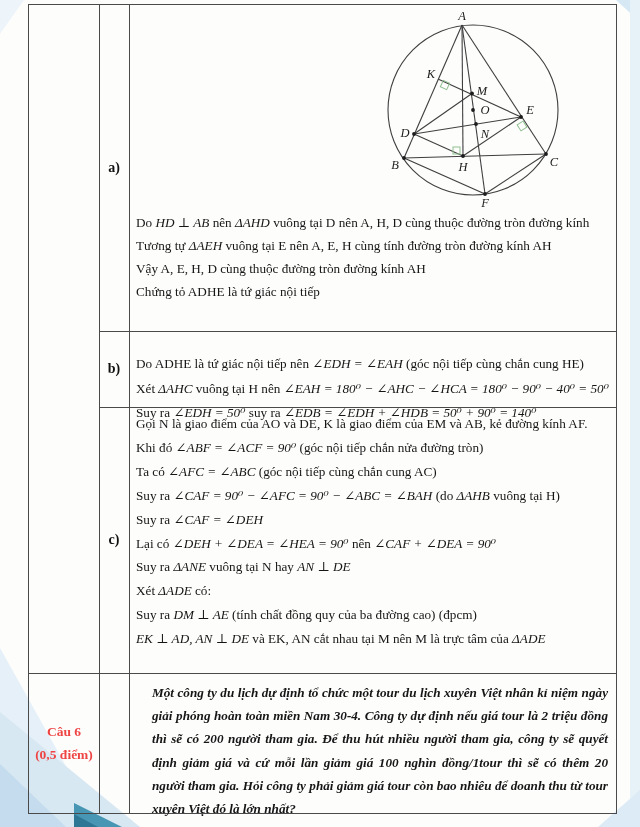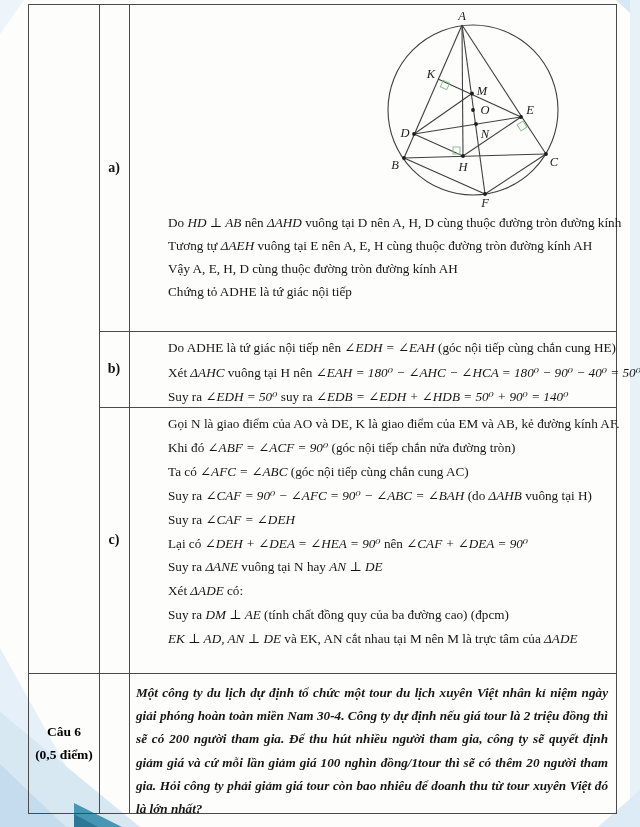--- a/index.html
+++ b/index.html
@@ -24,34 +24,34 @@
     position:absolute;left:70px;width:30px;
     display:flex;align-items:center;justify-content:center;
     font-weight:bold;font-size:14px;color:#111;
   }
   .pl-a{top:0;height:326px;}
   .pl-b{top:326px;height:76px;}
   .pl-c{top:402px;height:266px;}
   .q6-label{
     position:absolute;left:0;top:668px;width:70px;height:140px;
     display:flex;flex-direction:column;align-items:center;justify-content:center;
-    font-weight:bold;font-size:13.5px;line-height:23px;color:#000000;
+    font-weight:bold;font-size:13.5px;line-height:23px;color:#ef4444;
   }
   .content{position:absolute;left:100px;width:487px;font-size:13.2px;color:#161616;}
   .c-a{top:0;height:326px;}
   .c-b{top:326px;height:76px;}
   .c-c{top:402px;height:266px;}
   .c-q6{top:668px;height:144px;}
   .textblock-a{position:absolute;left:0;right:0;top:206px;line-height:23px;}
-  .textblock-b{padding-top:5px;line-height:24.6px;}
+  .textblock-b{padding-top:21px;line-height:24.6px;}
   .textblock-c{padding-top:5px;line-height:23.9px;}
-  .tline{padding:0 6px 0 7px;white-space:nowrap;margin-left:32px;}
+  .tline{padding:0 6px 0 7px;white-space:nowrap;}
   .math{font-style:italic;}
   .q6-text{
-    padding:8px 8px 0 7px;text-align:justify;
+    padding:8px 8px 0 23px;text-align:justify;
     font-weight:bold;font-style:italic;line-height:23.2px;
   }
   .geo{position:absolute;left:250px;top:4px;width:200px;height:204px;}
   .geo text{font-style:italic;font-size:12.5px;fill:#1c1c1c;
     font-family:"Liberation Serif","DejaVu Serif","DejaVu Sans",serif;}
 </style>
 </head>
 <body>
 
 <svg class="bg" width="640" height="827">
@@ -117,21 +117,21 @@
         <text x="429" y="113" text-anchor="middle">E</text>
         <text x="304" y="136" text-anchor="middle">D</text>
         <text x="384" y="137" text-anchor="middle">N</text>
         <text x="294" y="168" text-anchor="middle">B</text>
         <text x="362" y="170" text-anchor="middle">H</text>
         <text x="453" y="165" text-anchor="middle">C</text>
         <text x="384" y="206" text-anchor="middle">F</text>
       </svg>
     <div class="textblock-a">
         <div class="tline"><span>Do </span><span class="math">HD ⊥ AB</span><span> nên </span><span class="math">ΔAHD</span><span> vuông tại D nên A, H, D cùng thuộc đường tròn đường kính</span></div>
-        <div class="tline"><span>Tương tự </span><span class="math">ΔAEH</span><span> vuông tại E nên A, E, H cùng thuộc đường tròn đường kính AH</span></div>
+        <div class="tline"><span>Tương tự </span><span class="math">ΔAEH</span><span> vuông tại E nên A, E, H cùng tính đường tròn đường kính AH</span></div>
         <div class="tline"><span>Vậy A, E, H, D cùng thuộc đường tròn đường kính AH</span></div>
         <div class="tline"><span>Chứng tỏ ADHE là tứ giác nội tiếp</span></div>
       </div>
   </div>
 
   <div class="content c-b">
     <div class="textblock-b">
         <div class="tline"><span>Do ADHE là tứ giác nội tiếp nên </span><span class="math">∠EDH = ∠EAH</span><span> (góc nội tiếp cùng chắn cung HE)</span></div>
         <div class="tline"><span>Xét </span><span class="math">ΔAHC</span><span> vuông tại H nên </span><span class="math">∠EAH = 180⁰ − ∠AHC − ∠HCA = 180⁰ − 90⁰ − 40⁰ = 50⁰</span></div>
         <div class="tline"><span>Suy ra </span><span class="math">∠EDH = 50⁰</span><span> suy ra </span><span class="math">∠EDB = ∠EDH + ∠HDB = 50⁰ + 90⁰ = 140⁰</span></div>

